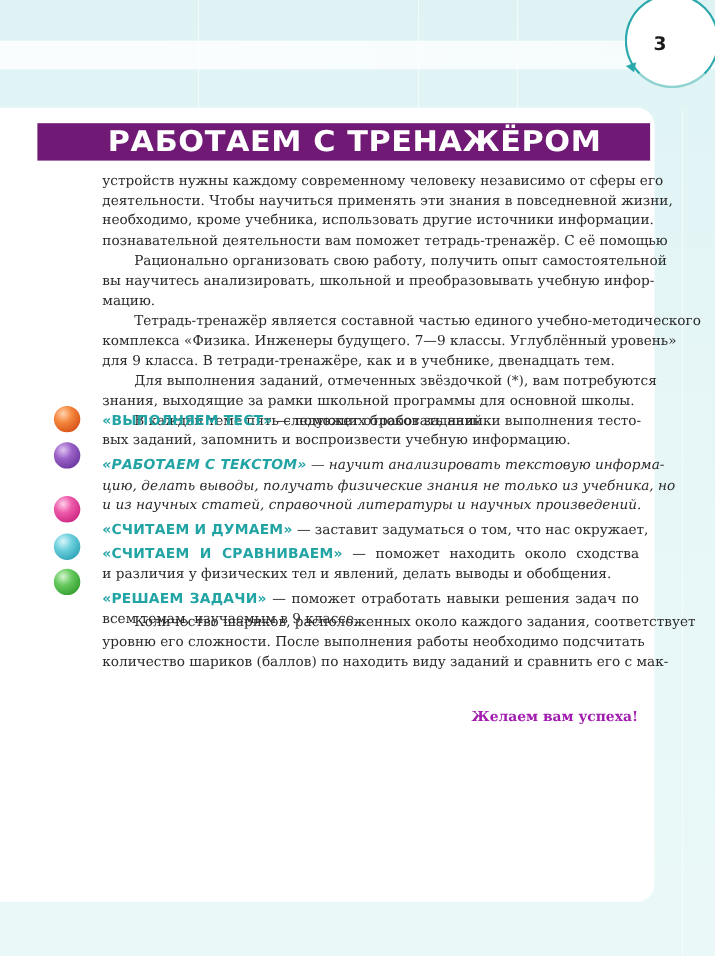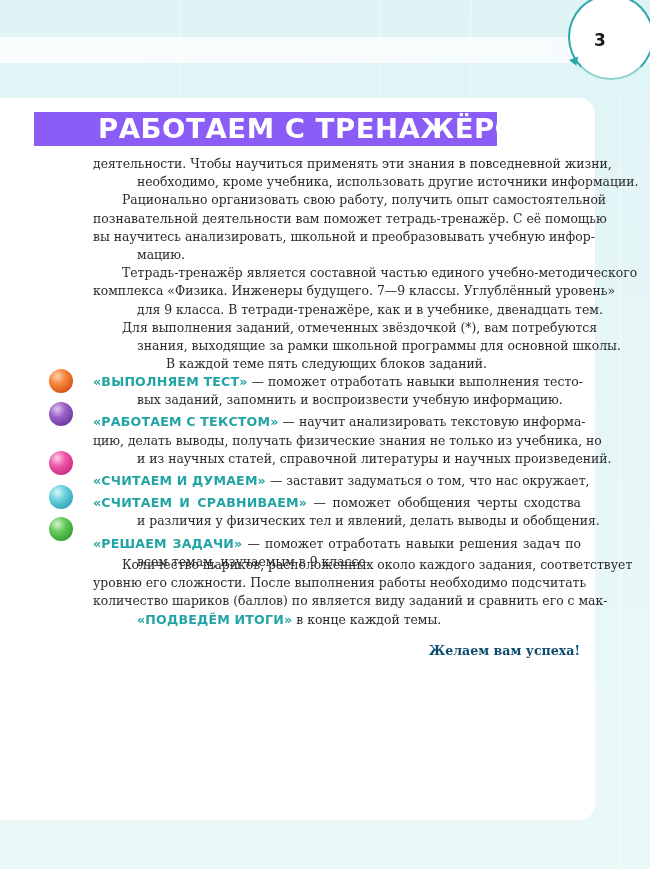--- a/index.html
+++ b/index.html
@@ -26,49 +26,49 @@
   }
   .page-number {
     position: absolute; left: 590px; top: 30px; width: 20px; text-align: center;
     font-family: "DejaVu Sans", sans-serif; font-weight: bold; font-size: 17px; color: #1a1a1a;
   }
   .content-card {
     position: absolute; left: 0; top: 98px; width: 595px; height: 722px;
     background: #ffffff; border-radius: 0 16px 16px 0;
   }
   .title-bar {
-    position: absolute; left: 34px; top: 112px; width: 463px; height: 34px;
-    background: #8b5cf6;
+    position: absolute; left: 34px; top: 112px; width: 557px; height: 34px;
+    background: #701a75;
   }
   .title-text {
     position: absolute; left: 64px; top: 0; height: 34px; line-height: 34px;
     font-family: "DejaVu Sans", sans-serif; font-weight: bold; font-size: 26px;
     color: #ffffff; letter-spacing: 0.5px; white-space: nowrap;
     transform: scaleX(1.06); transform-origin: left center;
   }
   .text-block {
     position: absolute; left: 93px; width: 488px;
     font-size: 12.4px; line-height: 18.2px; color: #2a2a2a;
     text-align: justify; text-align-last: auto;
   }
   .p { margin: 0; text-indent: 29px; }
   .p.noindent { text-indent: 0; }
   .line { display: block; text-align: justify; text-align-last: justify; white-space: nowrap; }
-  .line.last { text-align-last: left; margin-left: 44px; }
+  .line.last { text-align-last: left; }
   .hl {
     font-family: "DejaVu Sans", sans-serif; font-weight: bold; color: #22a4a5;
     font-size: 12.6px; letter-spacing: 0.2px;
   }
   .ball {
     position: absolute; width: 24px; height: 24px; border-radius: 50%;
     left: 49px;
   }
   .wish {
     position: absolute; left: 380px; width: 200px; top: 643px; text-align: right;
-    font-weight: bold; font-size: 12.6px; color: #0c4a6e;
+    font-weight: bold; font-size: 12.6px; color: #a21caf;
   }
 </style>
 </head>
 <body>
 
 <div class="bg-streak"></div>
 <div class="bg-line" style="left:180px;top:0;height:100px;"></div>
 <div class="bg-line" style="left:380px;top:0;height:100px;"></div>
 <div class="bg-line" style="left:470px;top:0;height:100px;"></div>
 <div class="bg-line" style="left:620px;top:100px;height:769px;"></div>
@@ -78,26 +78,27 @@
 <div class="page-number">3</div>
 
 <div class="content-card"></div>
 
 <div class="title-bar">
   <div class="title-text">РАБОТАЕМ С ТРЕНАЖЁРОМ</div>
 </div>
 
 <div class="text-block" style="top:155px;">
   <p class="p">
+    <span class="line" style="text-indent:0">устройств нужны каждому современному человеку независимо от сферы его</span>
     <span class="line" style="text-indent:0">деятельности. Чтобы научиться применять эти знания в повседневной жизни,</span>
     <span class="line last" style="text-indent:0">необходимо, кроме учебника, использовать другие источники информации.</span>
   </p>
   <p class="p">
+    <span class="line" style="text-indent:0">познавательной деятельности вам поможет тетрадь-тренажёр. С её помощью</span>
     <span class="line">Рационально организовать свою работу, получить опыт самостоятельной</span>
-    <span class="line" style="text-indent:0">познавательной деятельности вам поможет тетрадь-тренажёр. С её помощью</span>
     <span class="line" style="text-indent:0">вы научитесь анализировать, школьной и преобразовывать учебную инфор-</span>
     <span class="line last" style="text-indent:0">мацию.</span>
   </p>
   <p class="p">
     <span class="line">Тетрадь-тренажёр является составной частью единого учебно-методического</span>
     <span class="line" style="text-indent:0">комплекса «Физика. Инженеры будущего. 7—9 классы. Углублённый уровень»</span>
     <span class="line last" style="text-indent:0">для 9 класса. В тетради-тренажёре, как и в учебнике, двенадцать тем.</span>
   </p>
   <p class="p">
     <span class="line">Для выполнения заданий, отмеченных звёздочкой (*), вам потребуются</span>
@@ -112,40 +113,39 @@
 <div class="ball" style="top:402px;background:radial-gradient(circle at 35% 30%, #e0c4f2 0%, #9b62c8 35%, #6f3ca3 75%, #582b88 100%);"></div>
 <div class="ball" style="top:451px;background:radial-gradient(circle at 35% 30%, #ffd0ea 0%, #ee5aaa 35%, #cf2c86 75%, #b01c70 100%);"></div>
 <div class="ball" style="top:485px;background:radial-gradient(circle at 35% 30%, #d8f5fa 0%, #6dd0dd 35%, #35a8bc 75%, #238ea4 100%);"></div>
 <div class="ball" style="top:517px;background:radial-gradient(circle at 35% 30%, #d5f5cf 0%, #67c95f 35%, #38a333 75%, #278a25 100%);"></div>
 
 <div class="text-block" style="top:373px;">
   <p class="p noindent">
     <span class="line"><span class="hl">«ВЫПОЛНЯЕМ ТЕСТ»</span><span> — поможет отработать навыки выполнения тесто-</span></span>
     <span class="line last">вых заданий, запомнить и воспроизвести учебную информацию.</span>
   </p>
-  <p class="p noindent" style="margin-top:4px;">
+  <p class="p noindent" style="margin-top:4px;font-style:italic;">
     <span class="line"><span class="hl">«РАБОТАЕМ С ТЕКСТОМ»</span><span> — научит анализировать текстовую информа-</span></span>
     <span class="line">цию, делать выводы, получать физические знания не только из учебника, но</span>
     <span class="line last">и из научных статей, справочной литературы и научных произведений.</span>
   </p>
   <p class="p noindent" style="margin-top:4px;">
     <span class="line"><span class="hl">«СЧИТАЕМ И ДУМАЕМ»</span><span> — заставит задуматься о том, что нас окружает,</span></span>
   </p>
   <p class="p noindent" style="margin-top:4px;">
-    <span class="line"><span class="hl">«СЧИТАЕМ И СРАВНИВАЕМ»</span><span> — поможет обобщения черты сходства</span></span>
+    <span class="line"><span class="hl">«СЧИТАЕМ И СРАВНИВАЕМ»</span><span> — поможет находить около сходства</span></span>
     <span class="line last">и различия у физических тел и явлений, делать выводы и обобщения.</span>
   </p>
   <p class="p noindent" style="margin-top:4px;">
     <span class="line"><span class="hl">«РЕШАЕМ ЗАДАЧИ»</span><span> — поможет отработать навыки решения задач по</span></span>
     <span class="line last">всем темам, изучаемым в 9 классе.</span>
   </p>
 </div>
 
 <div class="text-block" style="top:556px;">
   <p class="p">
     <span class="line">Количество шариков, расположенных около каждого задания, соответствует</span>
     <span class="line" style="text-indent:0">уровню его сложности. После выполнения работы необходимо подсчитать</span>
-    <span class="line" style="text-indent:0">количество шариков (баллов) по является виду заданий и сравнить его с мак-</span>
-    <span class="line last" style="text-indent:0"><span class="hl">«ПОДВЕДЁМ ИТОГИ»</span><span> в конце каждой темы.</span></span>
+    <span class="line" style="text-indent:0">количество шариков (баллов) по находить виду заданий и сравнить его с мак-</span>
   </p>
 </div>
 
 <div class="wish">Желаем вам успеха!</div>
 
 </body></html>

